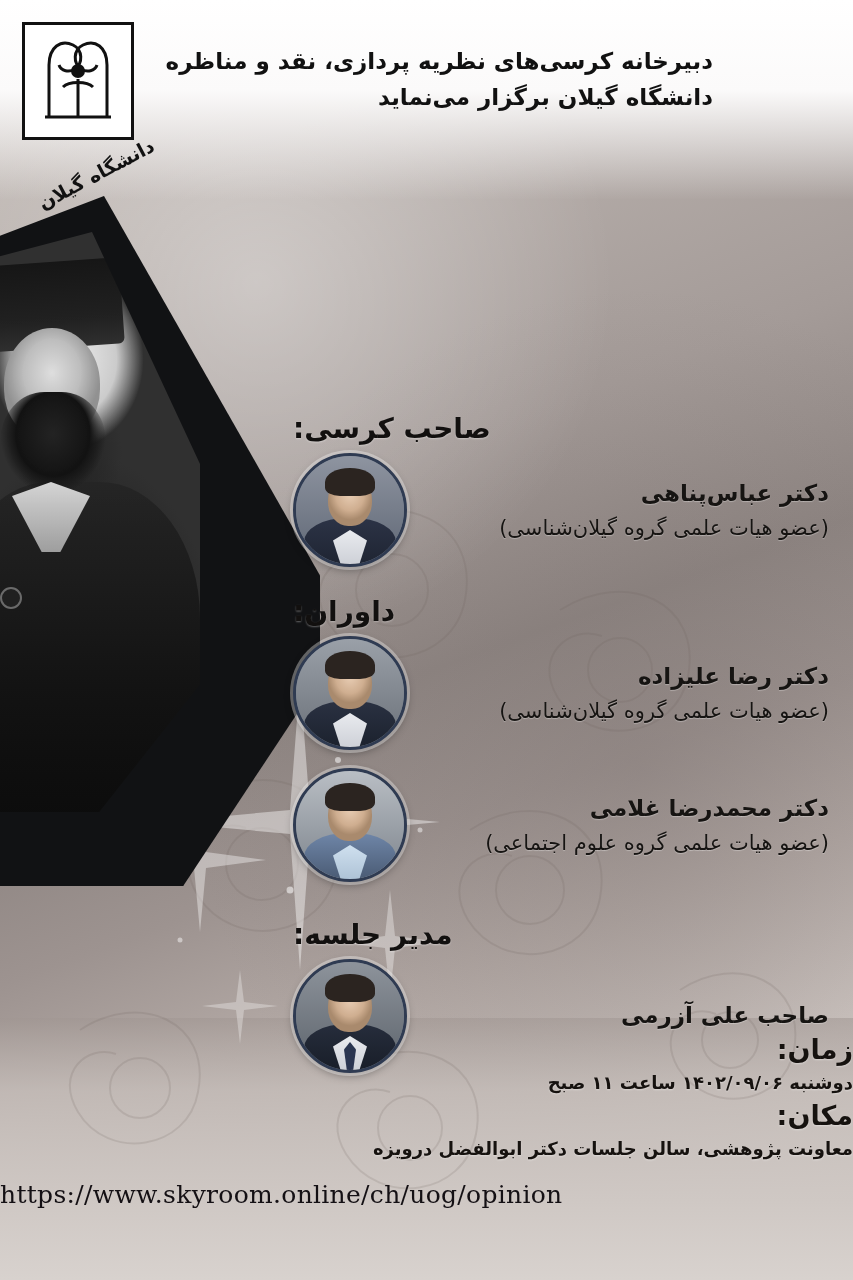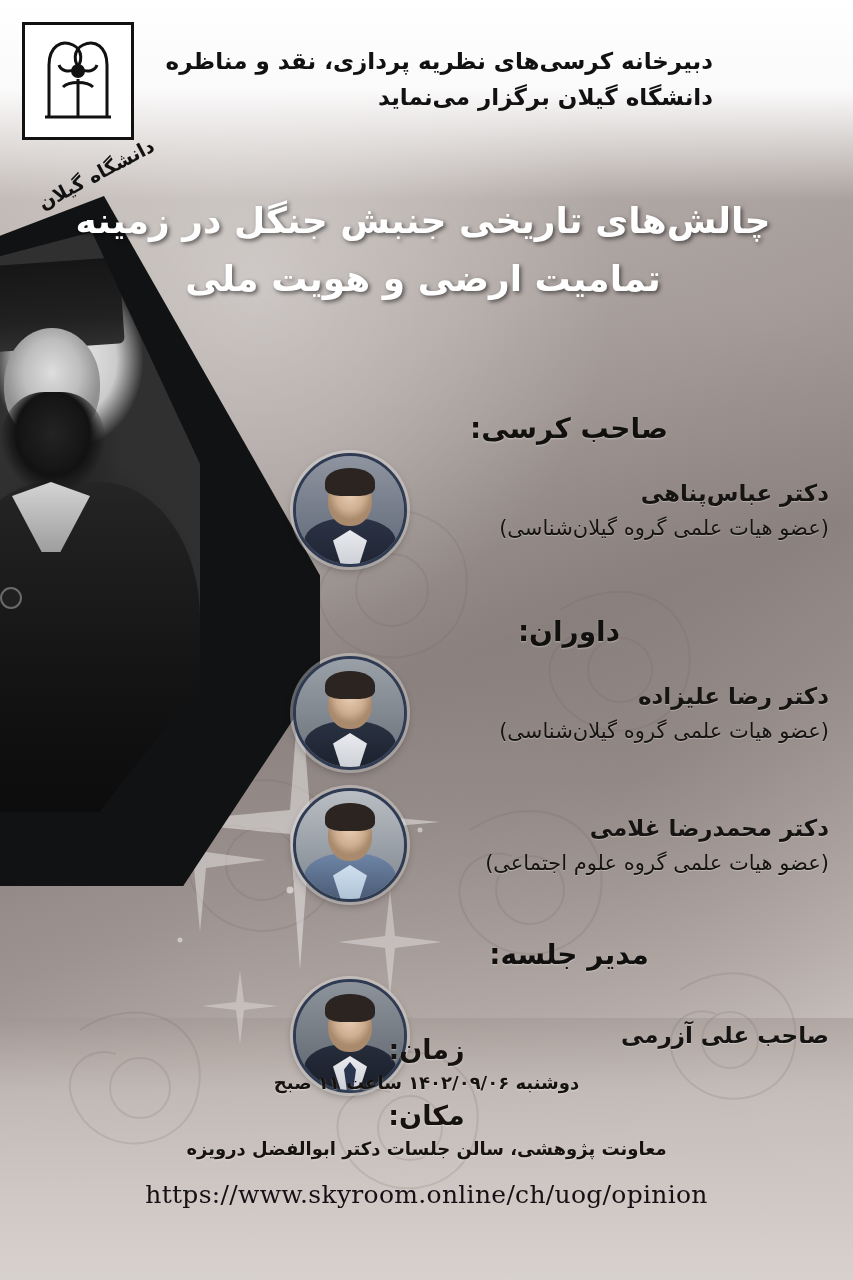--- a/index.html
+++ b/index.html
@@ -158,21 +158,21 @@
     text-shadow: 2px 2px 4px rgba(0,0,0,0.55);
   }
 
   
   .people {
     position: absolute;
     right: 0; top: 412px;
     width: 560px;
   }
   .role-heading {
-    text-align: center;
+    text-align: left;
     padding-right: 8px;
     font-size: 28px;
     font-weight: bold;
     color: #12100f;
     text-shadow: 0 1px 2px rgba(255,255,255,0.35);
   }
   .person-row {
     display: flex;
     flex-direction: row;
     align-items: center;
@@ -230,21 +230,20 @@
     position: absolute; left: 50%; bottom: -6px;
     width: 12px; height: 34px; margin-left: -6px;
     background: #2a3550;
     clip-path: polygon(50% 0%, 100% 22%, 70% 100%, 30% 100%, 0% 22%);
   }
 
   
   .footer {
     position: absolute;
     left: 0; top: 1030px; width: 853px;
-    text-align: center;
     color: #16120f;
   }
   .footer-label {
     font-size: 27px; font-weight: bold; line-height: 1.45;
     text-shadow: 0 1px 2px rgba(255,255,255,0.4);
   }
   .footer-value {
     font-size: 18px; font-weight: bold; line-height: 1.5;
     text-shadow: 0 1px 2px rgba(255,255,255,0.4);
   }
@@ -326,43 +325,39 @@
       </g>
     </svg>
     <div class="logo-caption">دانشگاه گیلان</div>
   </div>
 
   <div class="header-lines">
     <div>دبیرخانه کرسی‌های نظریه پردازی، نقد و مناظره</div>
     <div>دانشگاه گیلان برگزار می‌نماید</div>
   </div>
 
-  <div class="main-title">
-    <div>چالش‌های تاریخی جنبش جنگل در زمینه</div>
-    <div>تمامیت ارضی و هویت ملی</div>
-  </div>
 
   <div class="people">
 
     <div class="role-heading">صاحب کرسی:</div>
     <div class="person-row">
       <div class="person-text">
         <div>دکتر عباس‌پناهی</div>
         <div class="person-affil">(عضو هیات علمی گروه گیلان‌شناسی)</div>
       </div>
       <div class="avatar">
         <div class="av-bg" style="background:linear-gradient(180deg,#8e94a0 0%,#5f6775 100%);"></div>
         <div class="av-body"></div>
         <div class="av-shirt"></div>
         <div class="av-head"></div>
         <div class="av-hair"></div>
       </div>
     </div>
 
-    <div class="role-heading" style="margin-top:48px;">داوران:</div>
+    <div class="role-heading" style="margin-top:28px;">داوران:</div>
     <div class="person-row">
       <div class="person-text">
         <div>دکتر رضا علیزاده</div>
         <div class="person-affil">(عضو هیات علمی گروه گیلان‌شناسی)</div>
       </div>
       <div class="avatar">
         <div class="av-bg" style="background:linear-gradient(180deg,#9aa0a8 0%,#6a7078 100%);"></div>
         <div class="av-body" style="background:linear-gradient(180deg,#2a3142 0%,#1a202b 100%);"></div>
         <div class="av-shirt"></div>
         <div class="av-head"></div>

